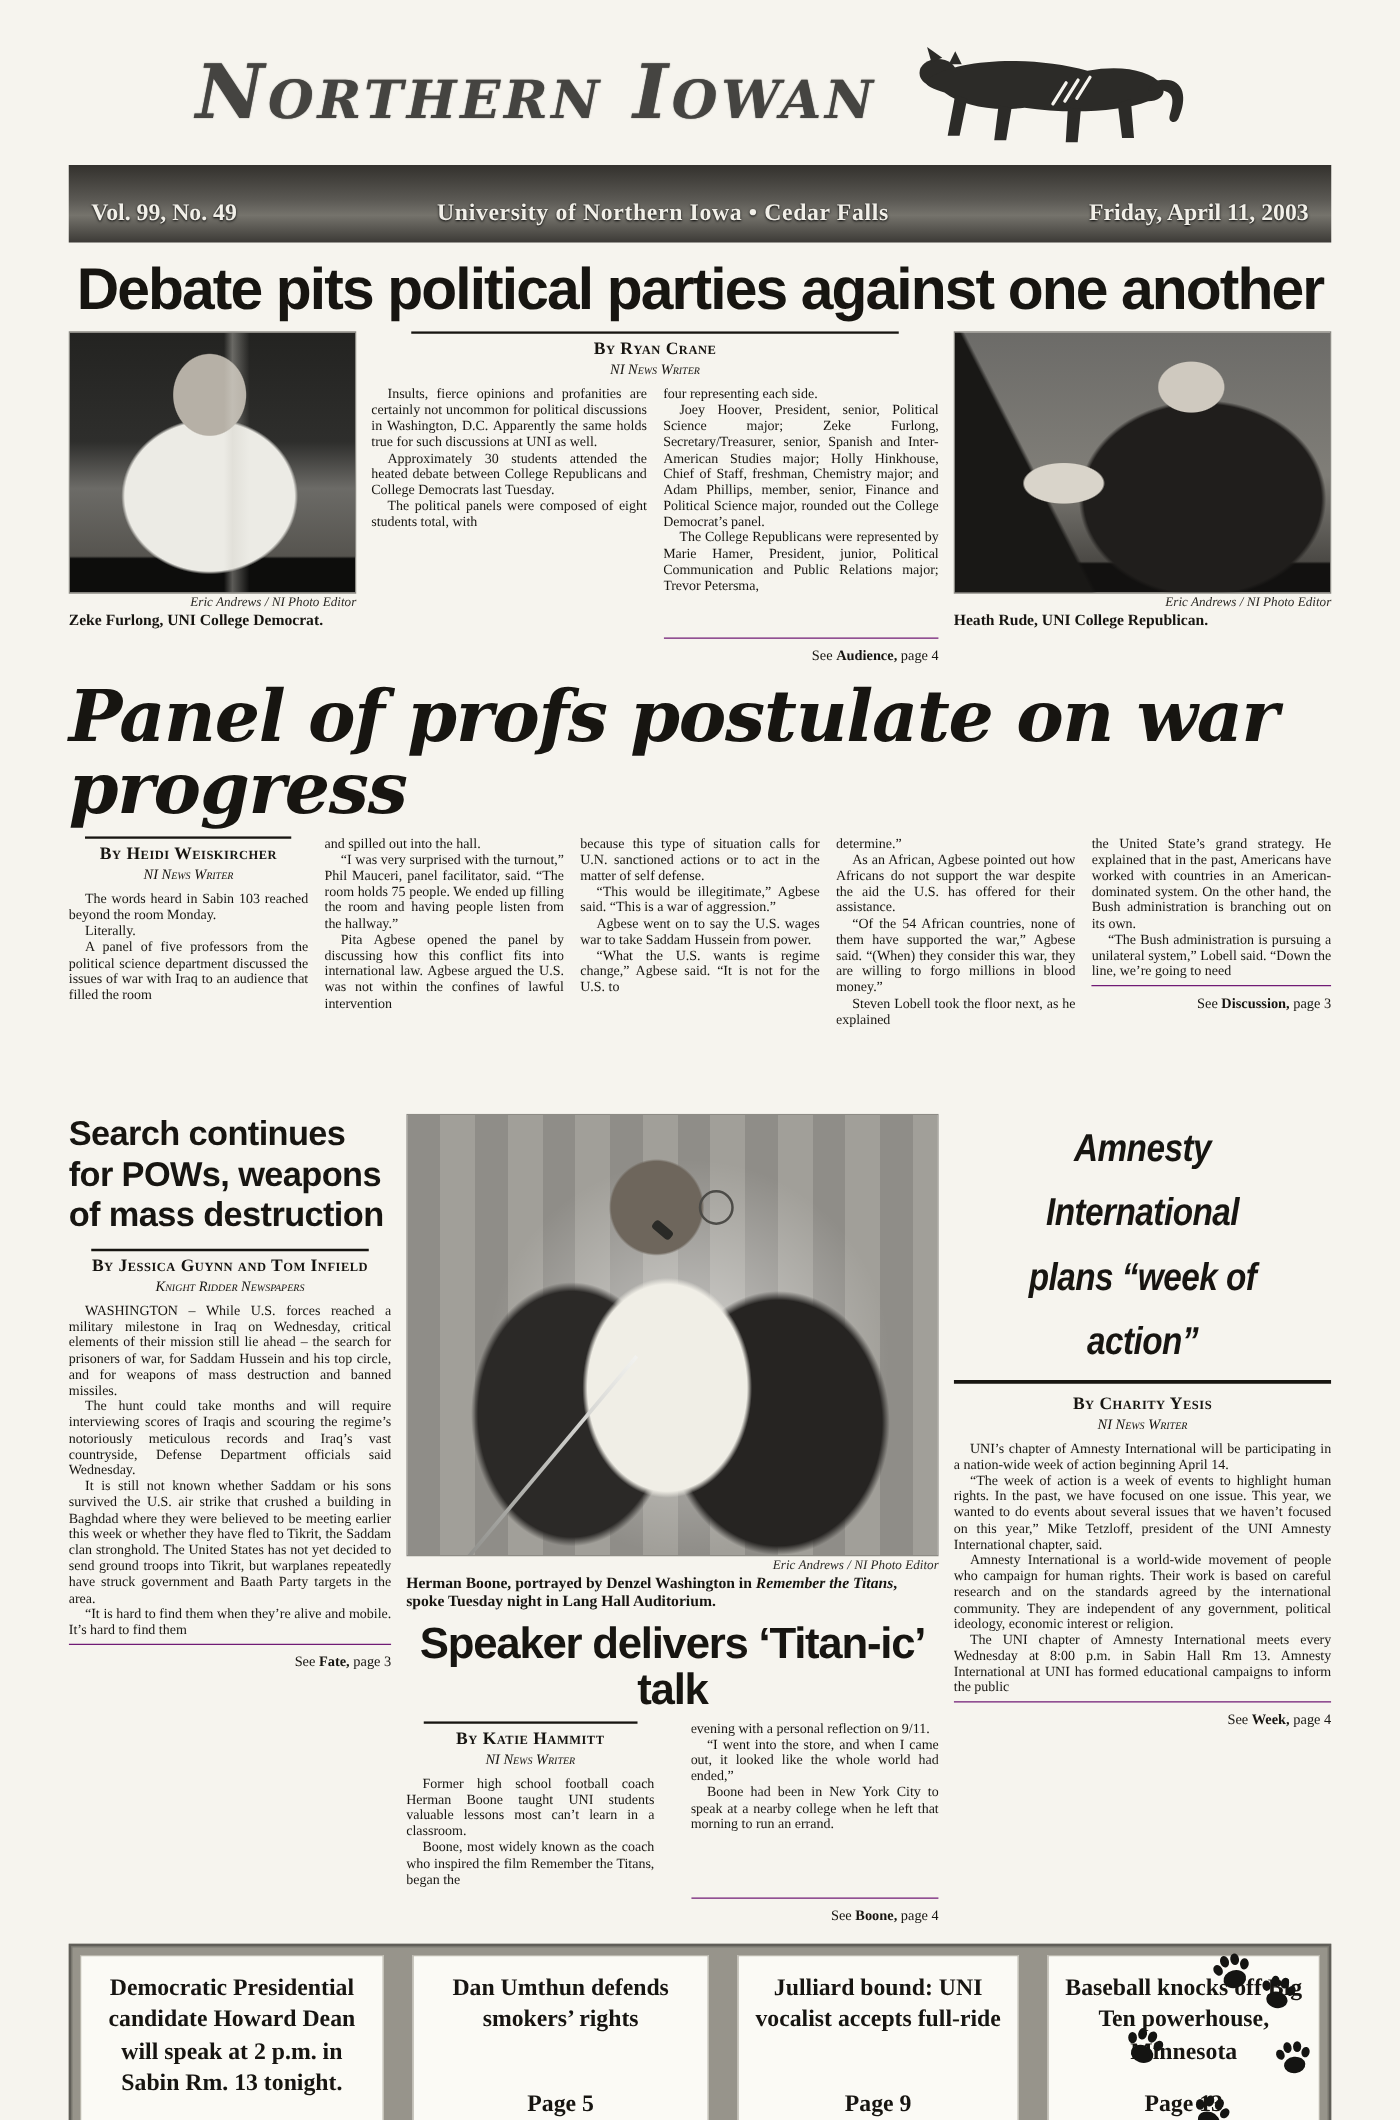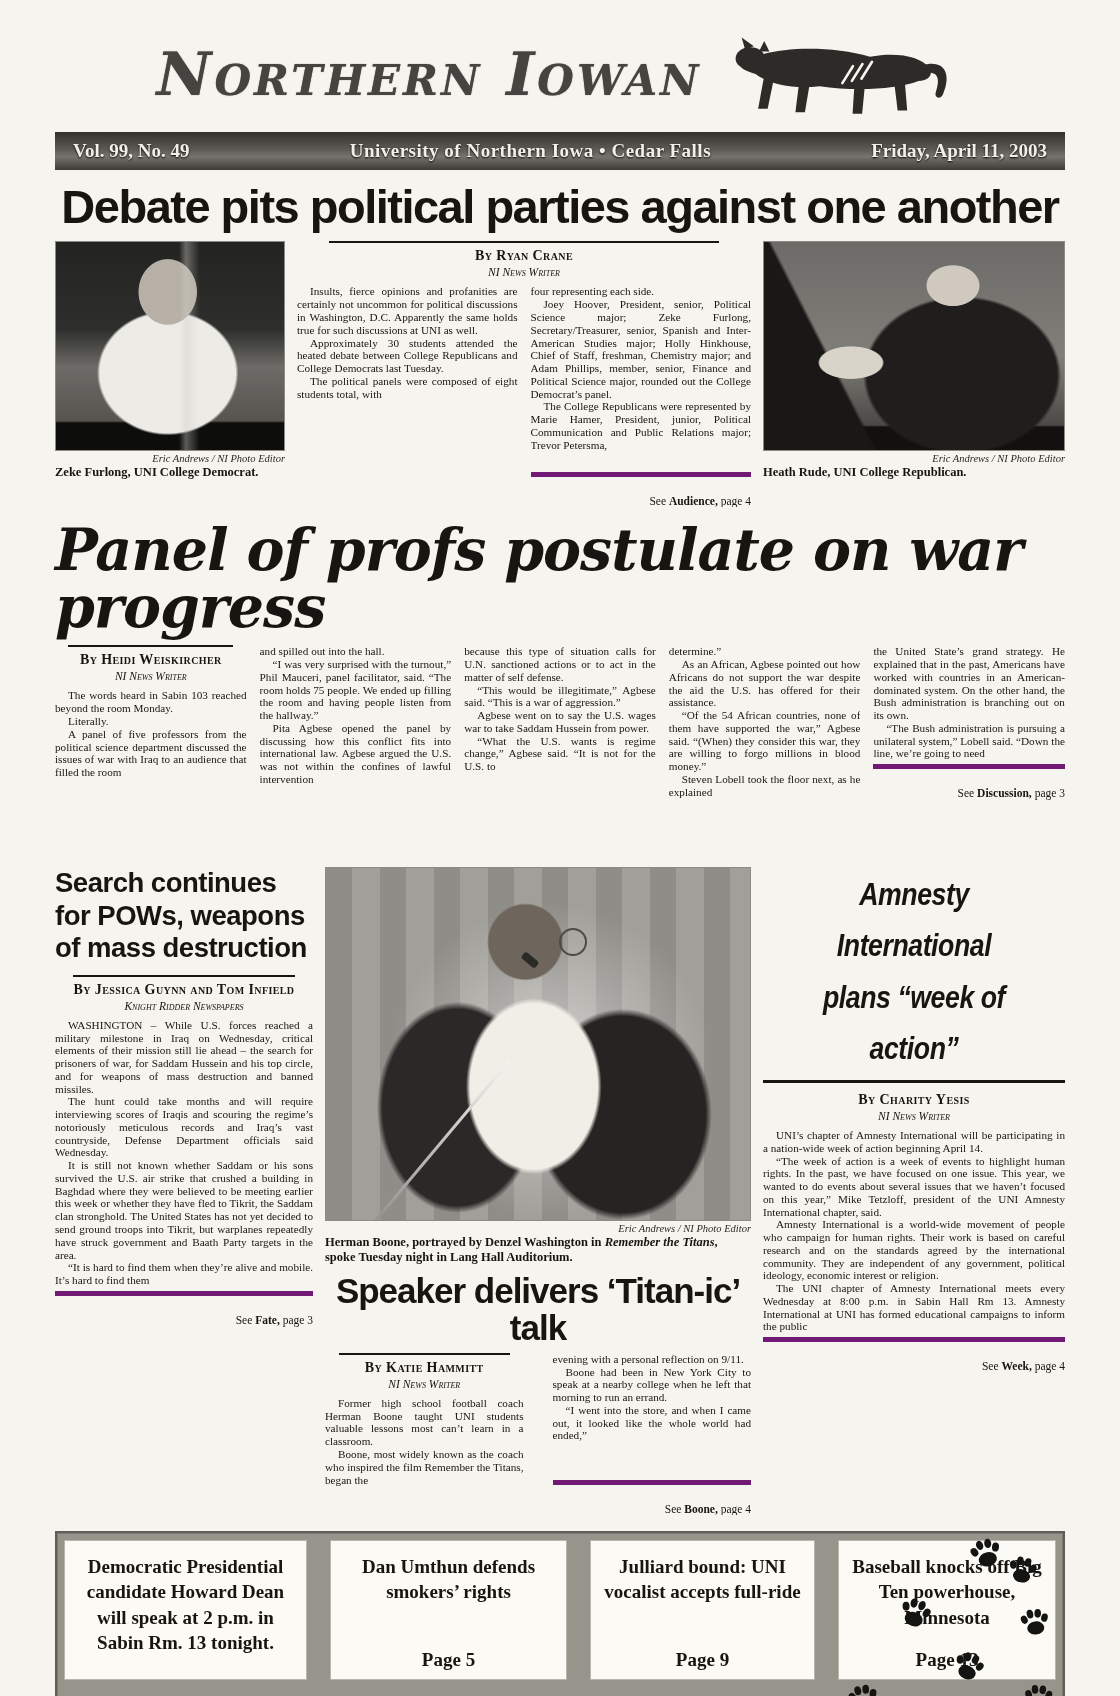--- a/index.html
+++ b/index.html
@@ -9,33 +9,33 @@
 
   
   .masthead{display:flex;align-items:center;justify-content:center;gap:4px;height:116px;padding-top:16px;}
   .mast-title{font-family:"DejaVu Serif", serif;font-style:italic;font-weight:bold;
               font-size:60px;font-variant:small-caps;color:#454441;letter-spacing:3px;line-height:1;
               text-shadow:0 0 1px #6b6a66;}
   .panther{width:252px;height:104px;flex:none;margin-left:6px;}
 
   
   .infobar{height:38px;background:linear-gradient(180deg,#33312d 0%,#5b5954 45%,#75736c 65%,#3c3a36 100%);
-           display:flex;align-items:center;justify-content:space-between;padding:0 18px;
+           display:flex;align-items:flex-end;justify-content:space-between;padding:12px 18px;
            color:#f1efe8;font-weight:bold;font-size:19px;text-shadow:0 1px 2px #000;}
   .infobar .center{letter-spacing:.5px;}
 
   
   .byline-block{width:86%;margin:0 auto 7px;text-align:center;}
   .byline-rule{border-top:2.5px solid #171511;margin-bottom:5px;}
   .byline{font-weight:bold;font-variant:small-caps;font-size:14px;letter-spacing:.4px;line-height:1.15;}
   .byline-role{font-variant:small-caps;font-style:italic;font-size:11.5px;margin-top:2px;}
   .body p{margin:0;font-size:11.2px;line-height:1.14;text-align:justify;text-indent:13px;
           -webkit-hyphens:auto;hyphens:auto;}
   .body p.cont{text-indent:0;}
-  .jump{text-align:right;font-size:11.5px;margin-top:4px;border-top:5px solid #701a75;padding-top:18px;}
+  .jump{text-align:right;font-size:11.5px;margin-top:4px;border-top:1px solid #701a75;padding-top:8px;}
   .jump .t{font-weight:bold;}
   .credit{font-style:italic;font-size:10.5px;text-align:right;margin-top:2px;color:#2a2824;}
   .photo-cap{font-weight:bold;font-size:12.5px;line-height:1.2;margin-top:1px;}
 
   
   .debate-head{font-family:"Liberation Sans", sans-serif;font-weight:bold;font-size:47px;
                letter-spacing:-1.5px;text-align:center;margin:12px 0 10px;line-height:1.05;}
   .debate-row{display:flex;gap:12px;height:266px;}
   .fig{flex:none;}
   .fig-left{width:230px;}
@@ -262,22 +262,22 @@
             <div class="byline-block">
               <div class="byline-rule"></div>
               <div class="byline">By Katie Hammitt</div>
               <div class="byline-role">NI News Writer</div>
             </div>
             <p>Former high school football coach Herman Boone taught UNI students valuable lessons most can’t learn in a classroom.</p>
             <p>Boone, most widely known as the coach who inspired the film Remember the Titans, began the</p>
           </div>
           <div class="col">
             <p class="cont">evening with a personal reflection on 9/11.</p>
+            <p>“I went into the store, and when I came out, it looked like the whole world had ended,”</p>
             <p>Boone had been in New York City to speak at a nearby college when he left that morning to run an errand.</p>
-            <p>“I went into the store, and when I came out, it looked like the whole world had ended,”</p>
             <div class="spacer"></div>
             <div class="jump"><span>See </span><span class="t">Boone,</span><span> page 4</span></div>
           </div>
         </div>
       </div>
 
       <article class="amnesty body">
         <h3 class="amnesty-head">
           <span class="squeeze">Amnesty International</span><br>
           <span class="squeeze">plans “week of action”</span>

